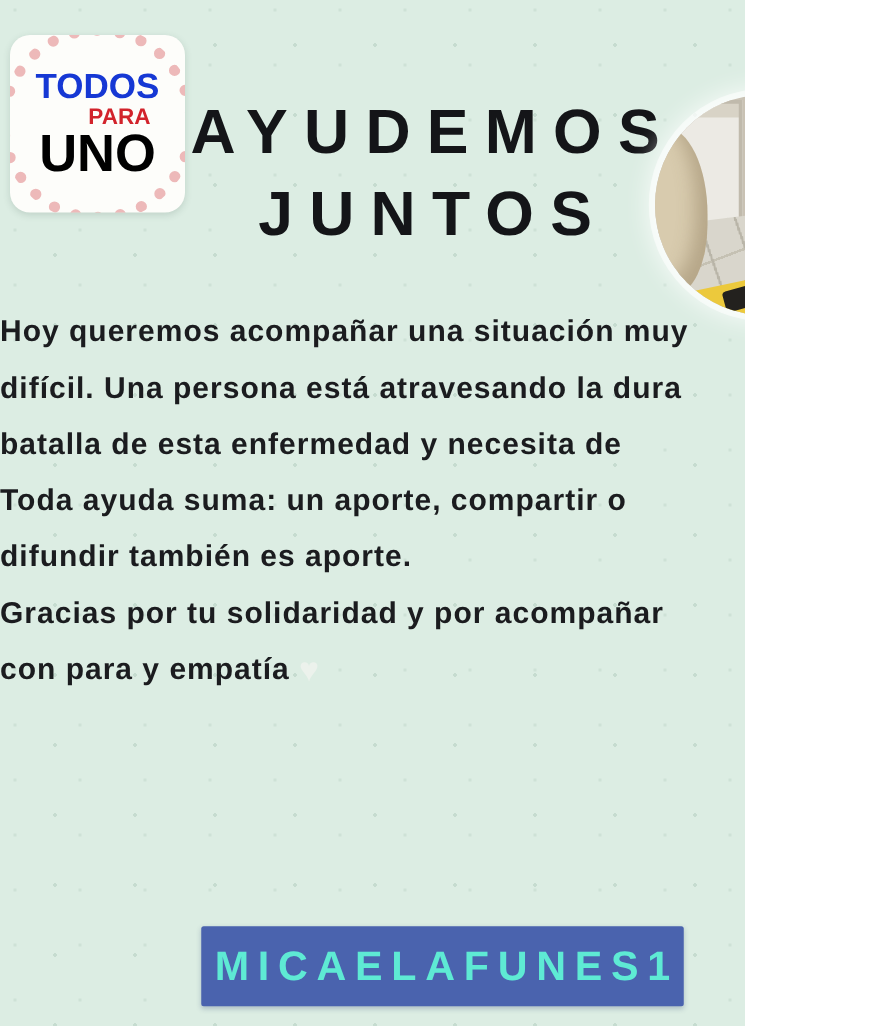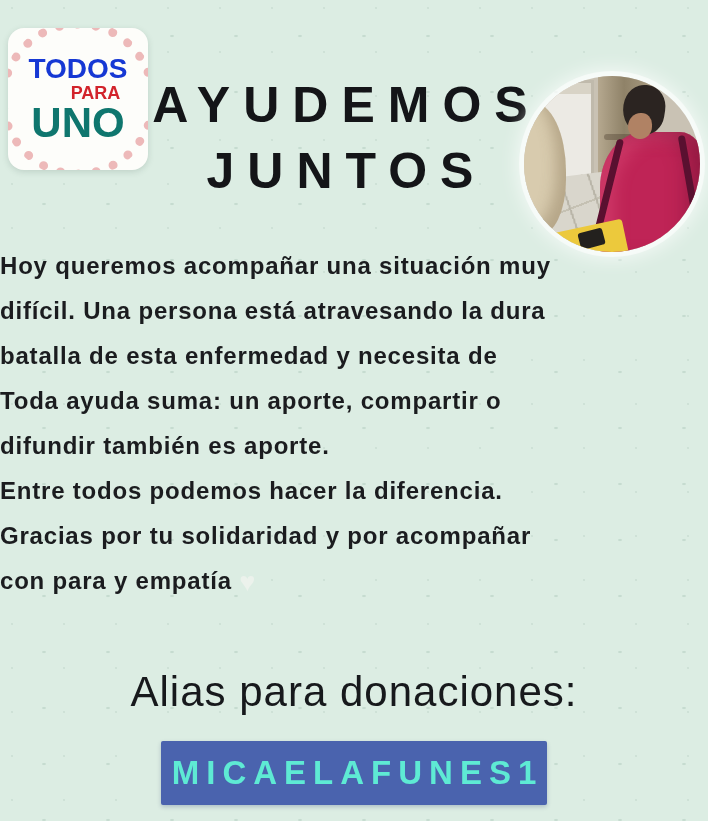--- a/index.html
+++ b/index.html
@@ -1,20 +1,20 @@
 <!DOCTYPE html>
 <html><head>
 <meta charset="utf-8">
 <style>
   * { margin:0; padding:0; box-sizing:border-box; }
   html,body { width:708px; }
   body { font-family:"Liberation Sans", sans-serif; }
 
   .poster {
-    position:relative; width:708px; height:821px; overflow:hidden;
+    position:relative; width:596px; height:821px; overflow:hidden;
     background-color:#dcede3;
     background-image:
       radial-gradient(rgba(110,150,130,0.20) 1.5px, transparent 1.8px),
       radial-gradient(rgba(110,150,130,0.13) 1.3px, transparent 1.6px);
     background-size:64px 56px, 52px 44px;
     background-position:12px 8px, 38px 30px;
   }
 
   
   .logo {
@@ -22,21 +22,21 @@
     background:#fdfdfa; border-radius:16px; overflow:hidden;
     box-shadow:0 2px 6px rgba(60,90,75,0.18);
     display:flex; flex-direction:column; align-items:center; justify-content:center;
   }
   .logo-ring {
     position:absolute; left:-9px; top:-8px; width:158px; height:158px;
     border:9px dotted rgba(205,45,50,0.32); border-radius:50%;
   }
   .logo-line1 { color:#1638d4; font-size:28px; font-weight:900; letter-spacing:0px; line-height:1.05; }
   .logo-line2 { color:#d2232b; font-size:18px; font-weight:900; line-height:1.0;margin-left:35px; }
-  .logo-line3 { color:#0f766e; font-size:42px; font-weight:900; line-height:1.0; }
+  .logo-line3 { color:#000000; font-size:42px; font-weight:900; line-height:1.0; }
 
   
   .title {
     position:absolute; left:122px; top:72px; width:436px;
     text-align:center; color:#141518; font-weight:800;
     font-size:50px; line-height:66px; letter-spacing:13px;
   }
   .title div { padding-left:13px; white-space:nowrap; }
 
   
@@ -120,21 +120,19 @@
       <div class="ph-black"></div>
     </div>
   </div>
 
   <div class="body-text">
     <div class="line">Hoy queremos acompañar una situación muy</div>
     <div class="line">difícil. Una persona está atravesando la dura</div>
     <div class="line">batalla de esta enfermedad y necesita de</div>
     <div class="line">Toda ayuda suma: un aporte, compartir o</div>
     <div class="line">difundir también es aporte.</div>
-    <div class="line">Entre todos podemos hacer la diferencia.</div>
     <div class="line">Gracias por tu solidaridad y por acompañar</div>
     <div class="line"><span>con para y empatía</span> <span class="heart">♥</span></div>
   </div>
 
-  <div class="alias-label">Alias para donaciones:</div>
   <button class="alias-button">MICAELAFUNES1</button>
 
 </div>
 
 </body></html>

